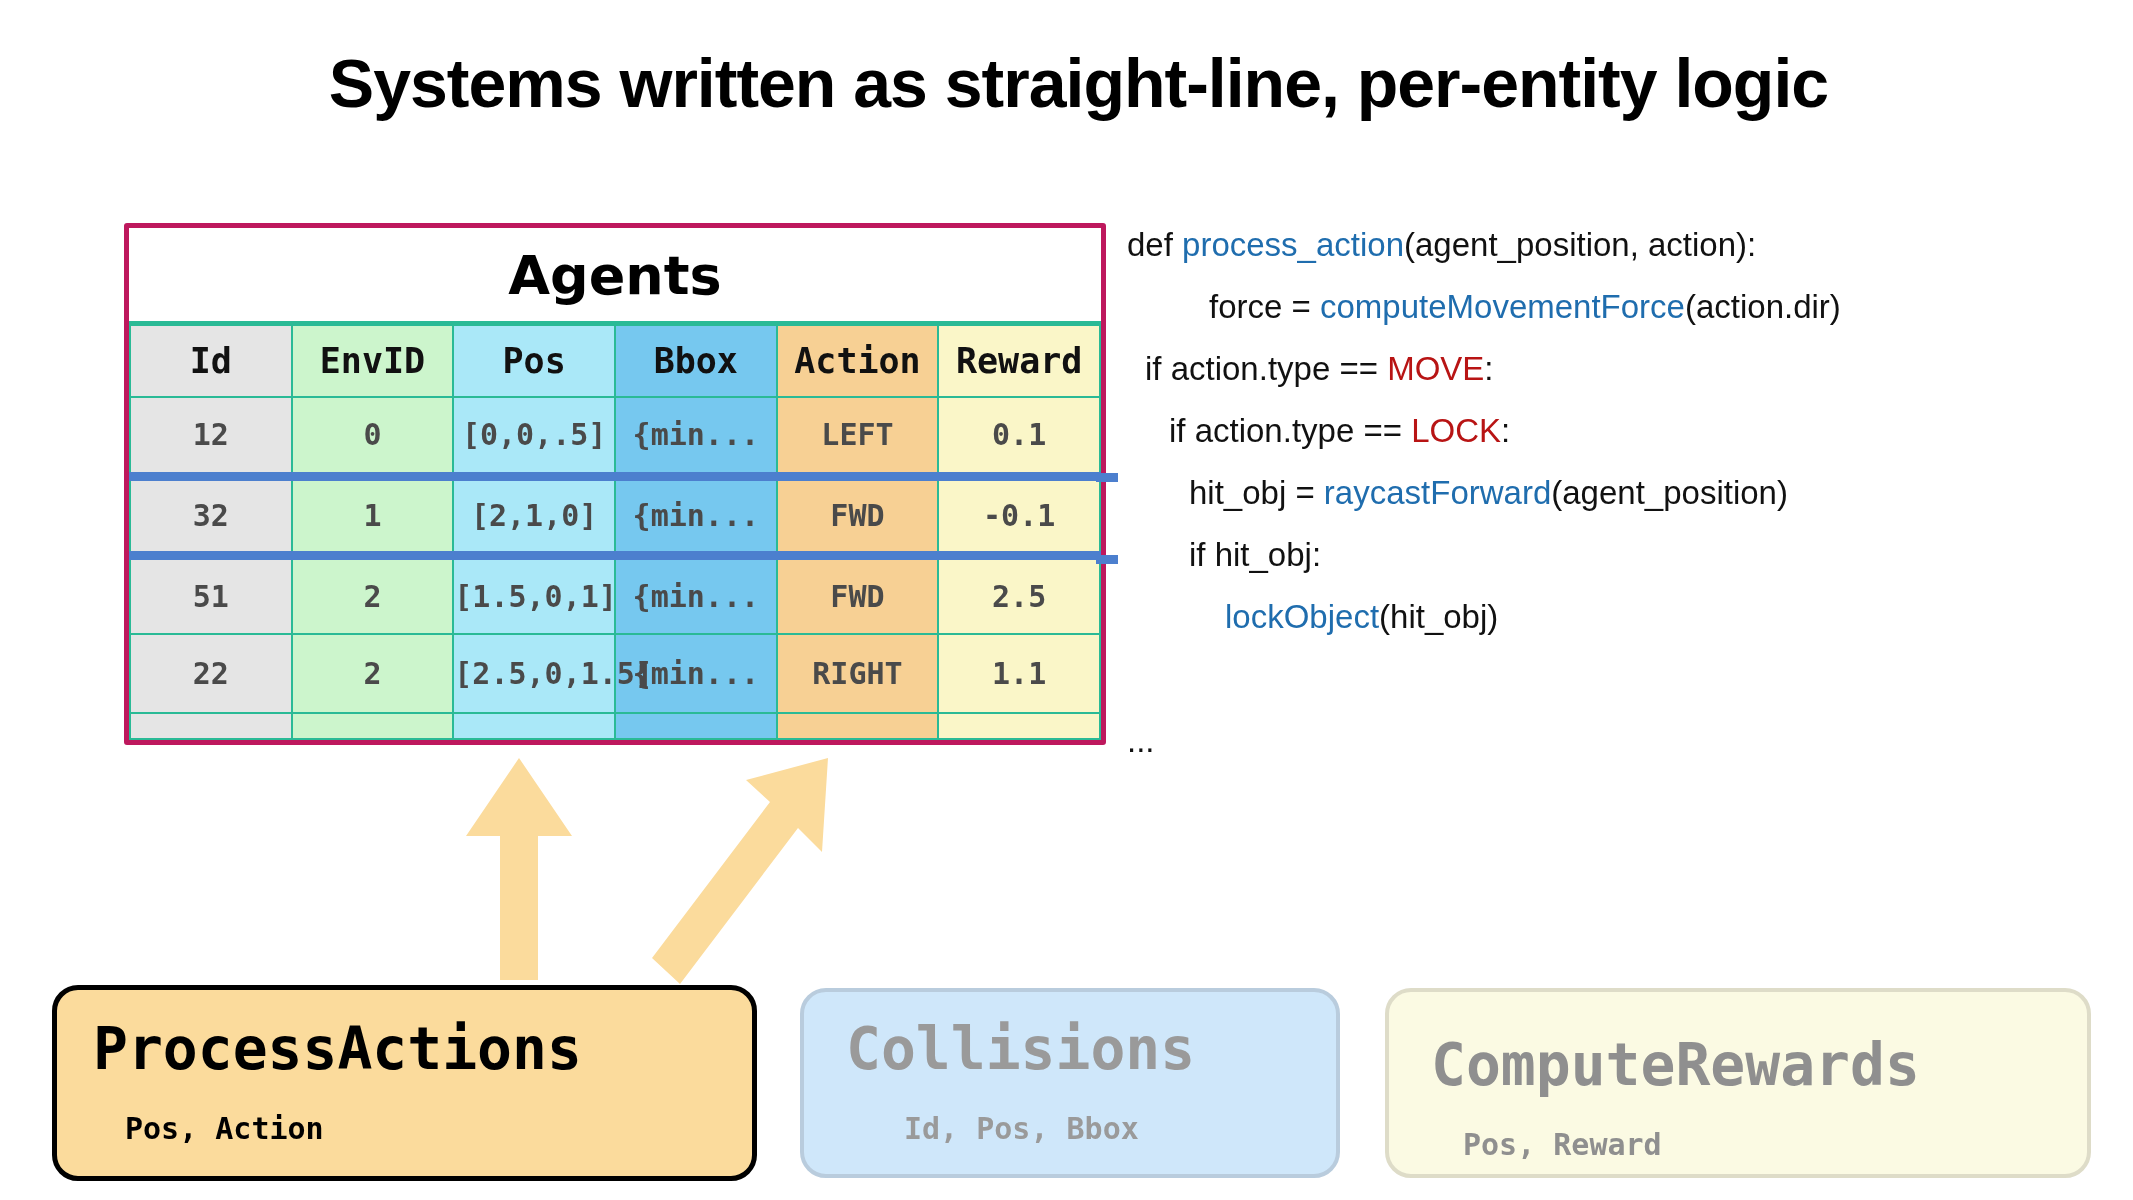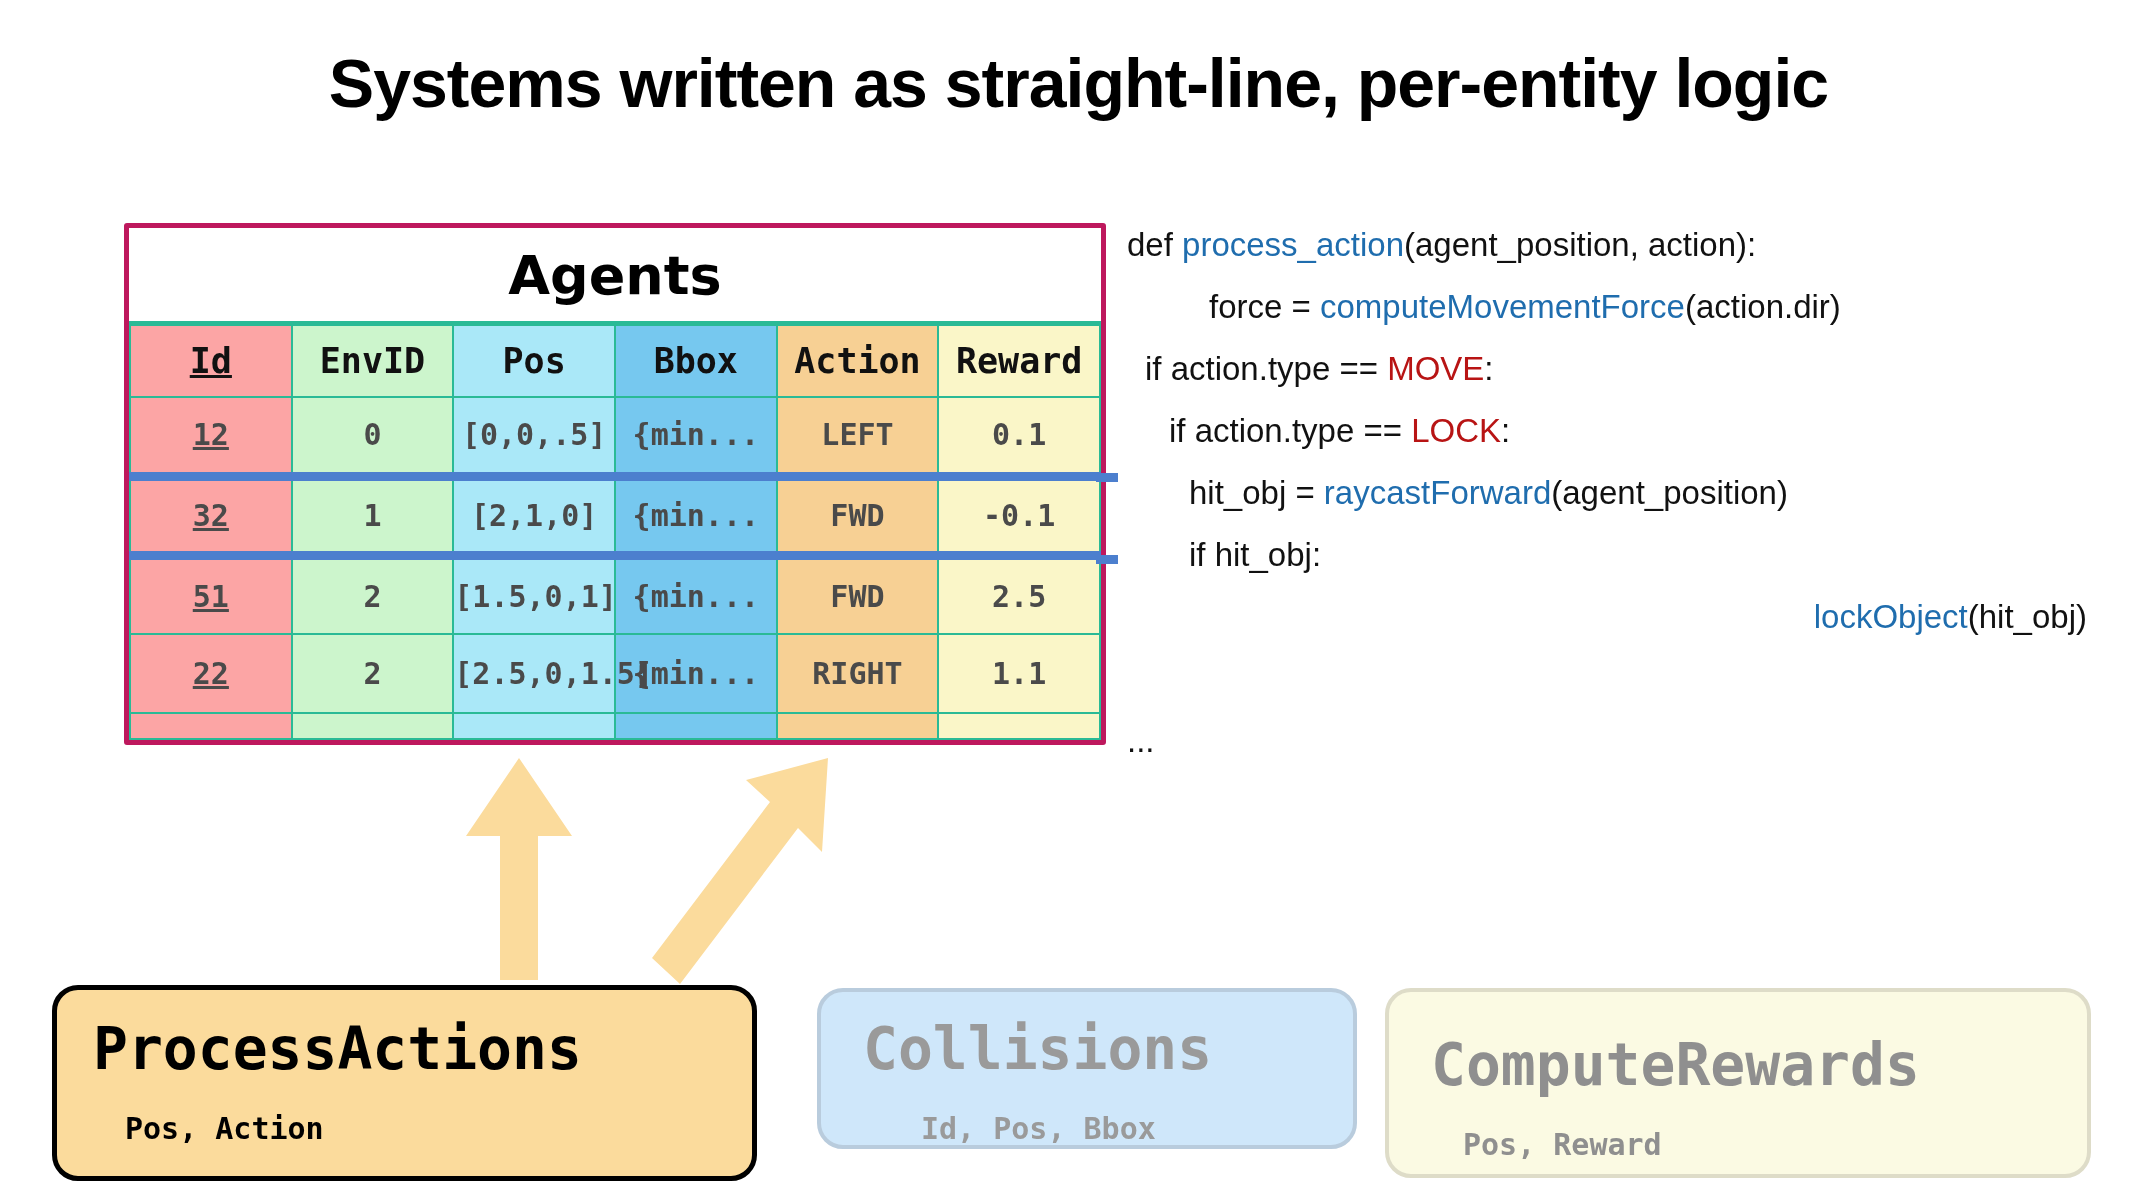--- a/index.html
+++ b/index.html
@@ -73,21 +73,21 @@
   table.grid td {
     height: 79px;
     font-size: 30px;
     font-weight: bold;
     color: #4a4a4a;
     text-align: center;
   }
   tr.spacer-row td { height: 26px; }
 
   
-  .c-id    { background: #fca5a5; text-decoration: underline; }
+  .c-id    { background: #e5e5e5; }
   .c-env   { background: #ccf5cc; }
   .c-pos   { background: #aae8f8; }
   .c-bbox  { background: #76c8ef; }
   .c-act   { background: #f7d094; }
   .c-rew   { background: #faf6c8; }
 
   
   tr.blue-sep-below > td { border-bottom: 9px solid #4c7fce; }
 
   .blue-line {
@@ -110,21 +110,21 @@
   .code-line {
     height: 62px;
     white-space: nowrap;
   }
   .fn { color: #1f6dae; margin-top: 48px; }
   .kwred { color: #b81414; }
   .ind1 { padding-left: 18px; }
   .ind2 { padding-left: 82px; }
   .ind3 { padding-left: 42px; }
   .ind4 { padding-left: 62px; }
-  .ind5 { padding-left: 98px; text-align: right; }
+  .ind5 { padding-left: 98px; }
   .ellipsis { padding-left: 0px; }
 
   
   #arrow-up, #arrow-diag {
     position: absolute;
   }
   #arrow-up { left: 460px; top: 758px; }
   #arrow-diag { left: 638px; top: 752px; }
 
   
@@ -153,24 +153,23 @@
   #box-process {
     left: 52px; top: 985px; width: 705px; height: 196px;
     background: #fbdb9c;
     border: 5px solid #000000;
     padding-left: 36px;
   }
   #box-process .sys-title { color: #000000; padding-top: 30px; }
   #box-process .sys-fields { color: #000000; padding-top: 36px; }
 
   #box-collisions {
-    left: 800px; top: 988px; width: 540px; height: 161px;
+    left: 800px; top: 988px; width: 540px; height: 190px;
     background: #cfe7fa;
     border: 4px solid #b9ccdd;
-    margin-left: 17px;
   }
   #box-collisions .sys-title { color: #9a9a9a; padding-top: 28px; }
   #box-collisions .sys-fields { color: #9a9a9a; padding-top: 36px; padding-left: 58px; }
 
   #box-rewards {
     left: 1385px; top: 988px; width: 706px; height: 190px;
     background: #fbfae3;
     border: 4px solid #dedcc8;
   }
   #box-rewards .sys-title { color: #8f8f8f; padding-top: 44px; }

